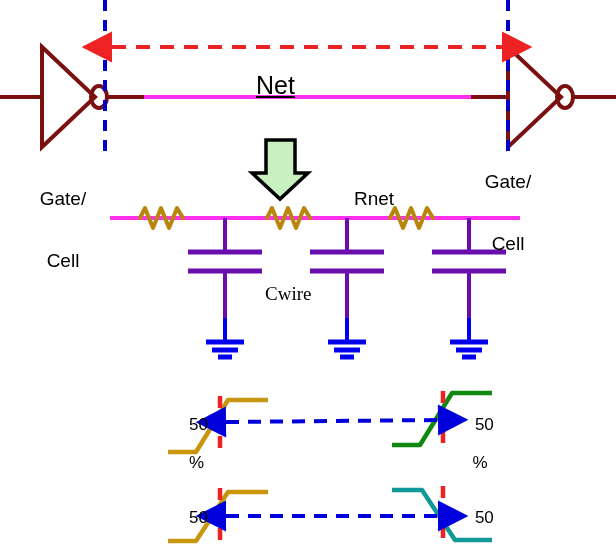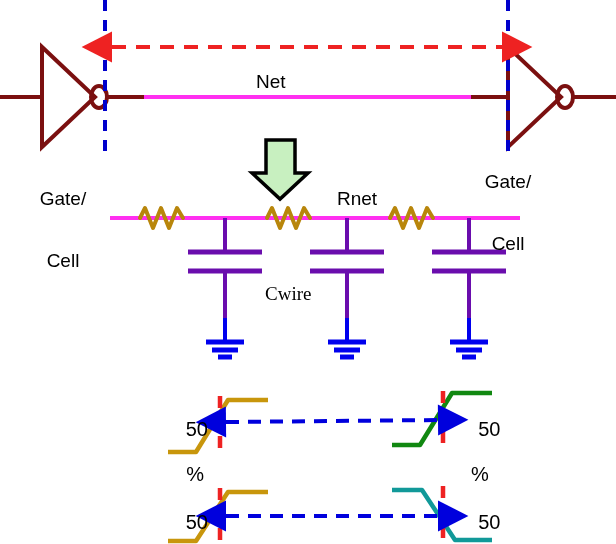--- a/index.html
+++ b/index.html
@@ -29,30 +29,31 @@
     font-family: "Liberation Sans", sans-serif;
     color: #000000;
     white-space: pre;
     line-height: 1.08;
   }
   .lbl-gate {
     font-size: 19px;
     text-align: center;
   }
   .lbl-net {
-    font-size: 19px;
+    font-size: 25px;
+    text-decoration: underline;
   }
   .lbl-rnet {
     font-size: 19px;
   }
   .lbl-cwire {
     font-size: 19px;
   }
   .lbl-pct {
-    font-size: 20px;
+    font-size: 17px;
     line-height: 1.12;
   }
   .pct-right {
     text-align: right;
   }
   .pct-left {
     text-align: left;
   }
   .pct-sym {
     display: block;
@@ -218,21 +219,21 @@
     <div>Cell</div>
   </div>
 
   <div class="lbl lbl-gate" style="left:467px; top:131px; width:82px;">
     <div>Gate/</div>
     <div>Cell</div>
   </div>
 
   <div class="lbl lbl-net" style="left:256px; top:72px;">Net</div>
 
-  <div class="lbl lbl-rnet" style="left:337px; top:189px;">Rnet</div>
+  <div class="lbl lbl-rnet" style="left:354px; top:189px;">Rnet</div>
 
   <div class="lbl lbl-cwire" style="left:265px; top:284px;font-family:Liberation Serif, serif;">Cwire</div>
 
   <div class="lbl lbl-pct pct-right" style="left:160px; top:396px; width:48px;">
     <span>50</span>
     <span class="pct-sym">%</span>
   </div>
 
   <div class="lbl lbl-pct pct-left" style="left:456px; top:396px; width:48px;">
     <span>50</span>

